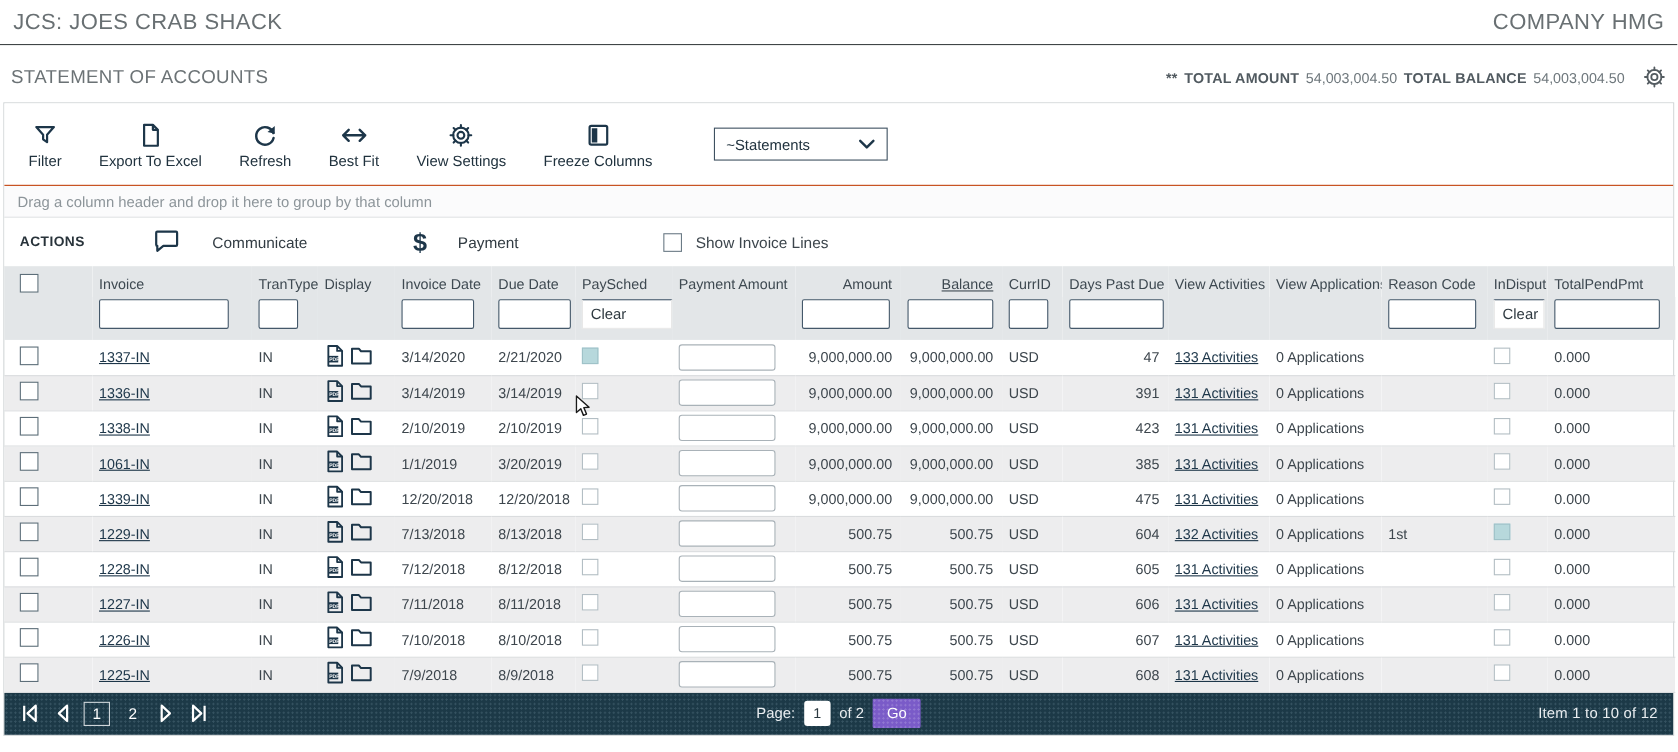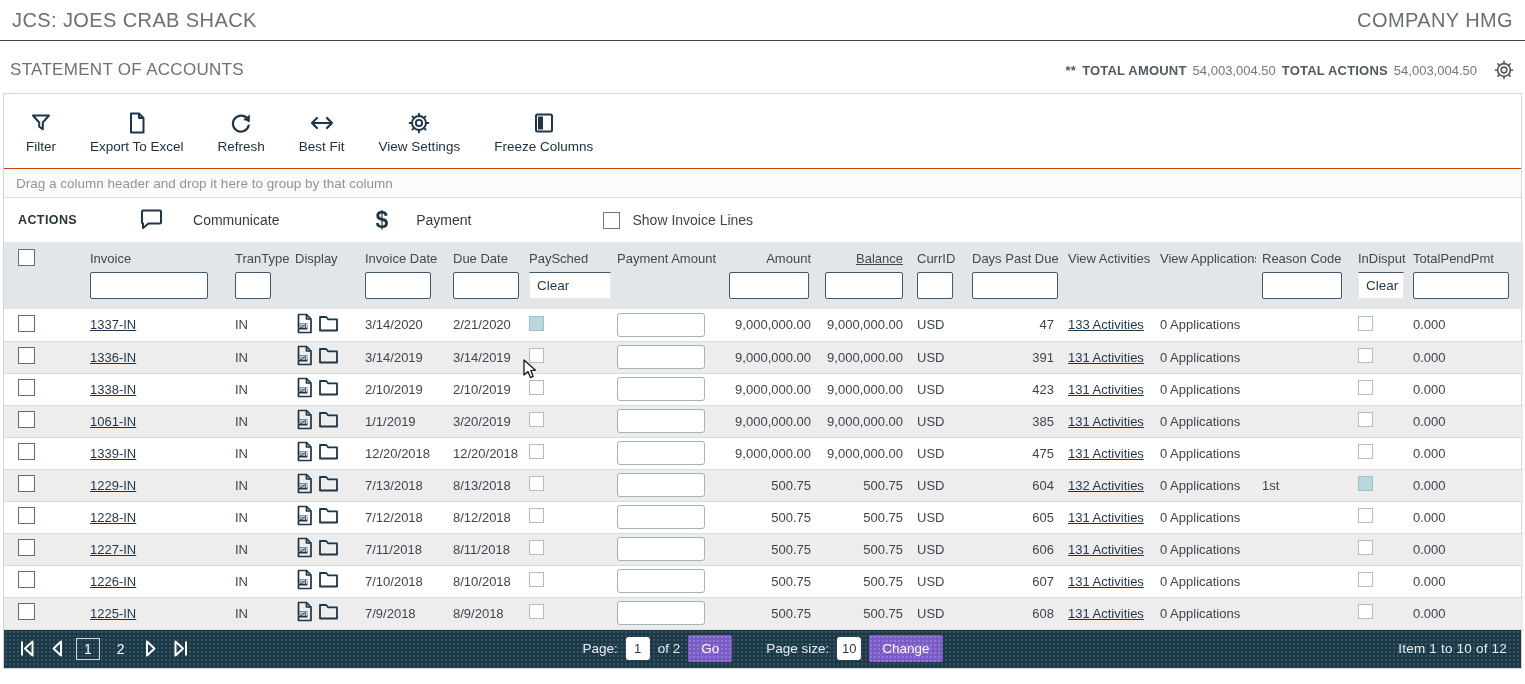--- a/index.html
+++ b/index.html
@@ -105,21 +105,21 @@
   <div class="app-title">JCS: JOES CRAB SHACK</div>
   <div class="app-title">COMPANY HMG</div>
 </div>
 
 <div class="section-header">
   <div class="section-title">STATEMENT OF ACCOUNTS</div>
   <div class="totals">
     <b>**</b>
     <b>TOTAL AMOUNT</b>
     <span>54,003,004.50</span>
-    <b>TOTAL ACTIONS</b>
+    <b>TOTAL BALANCE</b>
     <span>54,003,004.50</span>
     <span class="gear-btn">
       <svg width="22" height="22" viewBox="0 0 24 24">
           <g stroke="#545c61" stroke-width="1.8" fill="none" stroke-linecap="round">
         <circle cx="12" cy="12" r="3.1"></circle>
             <circle cx="12" cy="12" r="7"></circle>
         <path d="M12 2.6 v2.6 M12 18.8 v2.6 M2.6 12 h2.6 M18.8 12 h2.6 M5.4 5.4 l1.8 1.8 M16.8 16.8 l1.8 1.8 M18.6 5.4 l-1.8 1.8 M7.2 16.8 l-1.8 1.8"></path>
       </g>
         </svg>
     </span>
@@ -178,20 +178,28 @@
       <span class="lbl">View Settings</span>
     </div>
     <div class="tool-btn">
       <span class="tool-icon">
         <svg width="22" height="24" viewBox="0 0 22 22">
             <rect x="3" y="2.5" width="16" height="17" rx="1.5" fill="none" stroke="#1d3649" stroke-width="2"></rect>
             <path d="M5 4.5 h5 v13 h-5 z" fill="#1d3649"></path>
           </svg>
       </span>
       <span class="lbl">Freeze Columns</span>
+    </div>
+    <div class="view-select">
+      <span>~Statements</span>
+      <span>
+        <svg width="16" height="10" viewBox="0 0 16 10">
+            <path d="M2 2 l6 6 6 -6" fill="none" stroke="#1d3649" stroke-width="2.2" stroke-linecap="round" stroke-linejoin="round"></path>
+          </svg>
+      </span>
     </div>
   </div>
 
   <div class="group-bar">
     <span>Drag a column header and drop it here to group by that column</span>
   </div>
 
   <div class="actions-bar">
     <span class="actions-label">ACTIONS</span>
     <span class="action-item">
@@ -657,25 +665,20 @@
               <path d="M15 2.5 v14"></path>
             </g>
           </svg>
       </span>
     </div>
     <div class="footer-center">
       <span>Page:</span>
       <input class="ft-input" value="1" style="">
       <span>of 2</span>
       <button class="purple-btn">Go</button>
-      <span class="page-size-group">
-        <span>Page size:</span>
-        <input class="ft-input" value="10" style="">
-        <button class="purple-btn">Change</button>
-      </span>
     </div>
     <div class="items-label">Item 1 to 10 of 12</div>
   </div>
 </div>
 
 <div class="fake-cursor">
   <svg width="15" height="21" viewBox="0 0 15 21">
       <path d="M1 1 L1 16 L5 12.6 L7.4 18.6 L10.2 17.4 L7.8 11.6 L12.5 11.2 Z" fill="#fff" stroke="#1a1a1a" stroke-width="1.3" stroke-linejoin="round"></path>
     </svg>
 </div>

